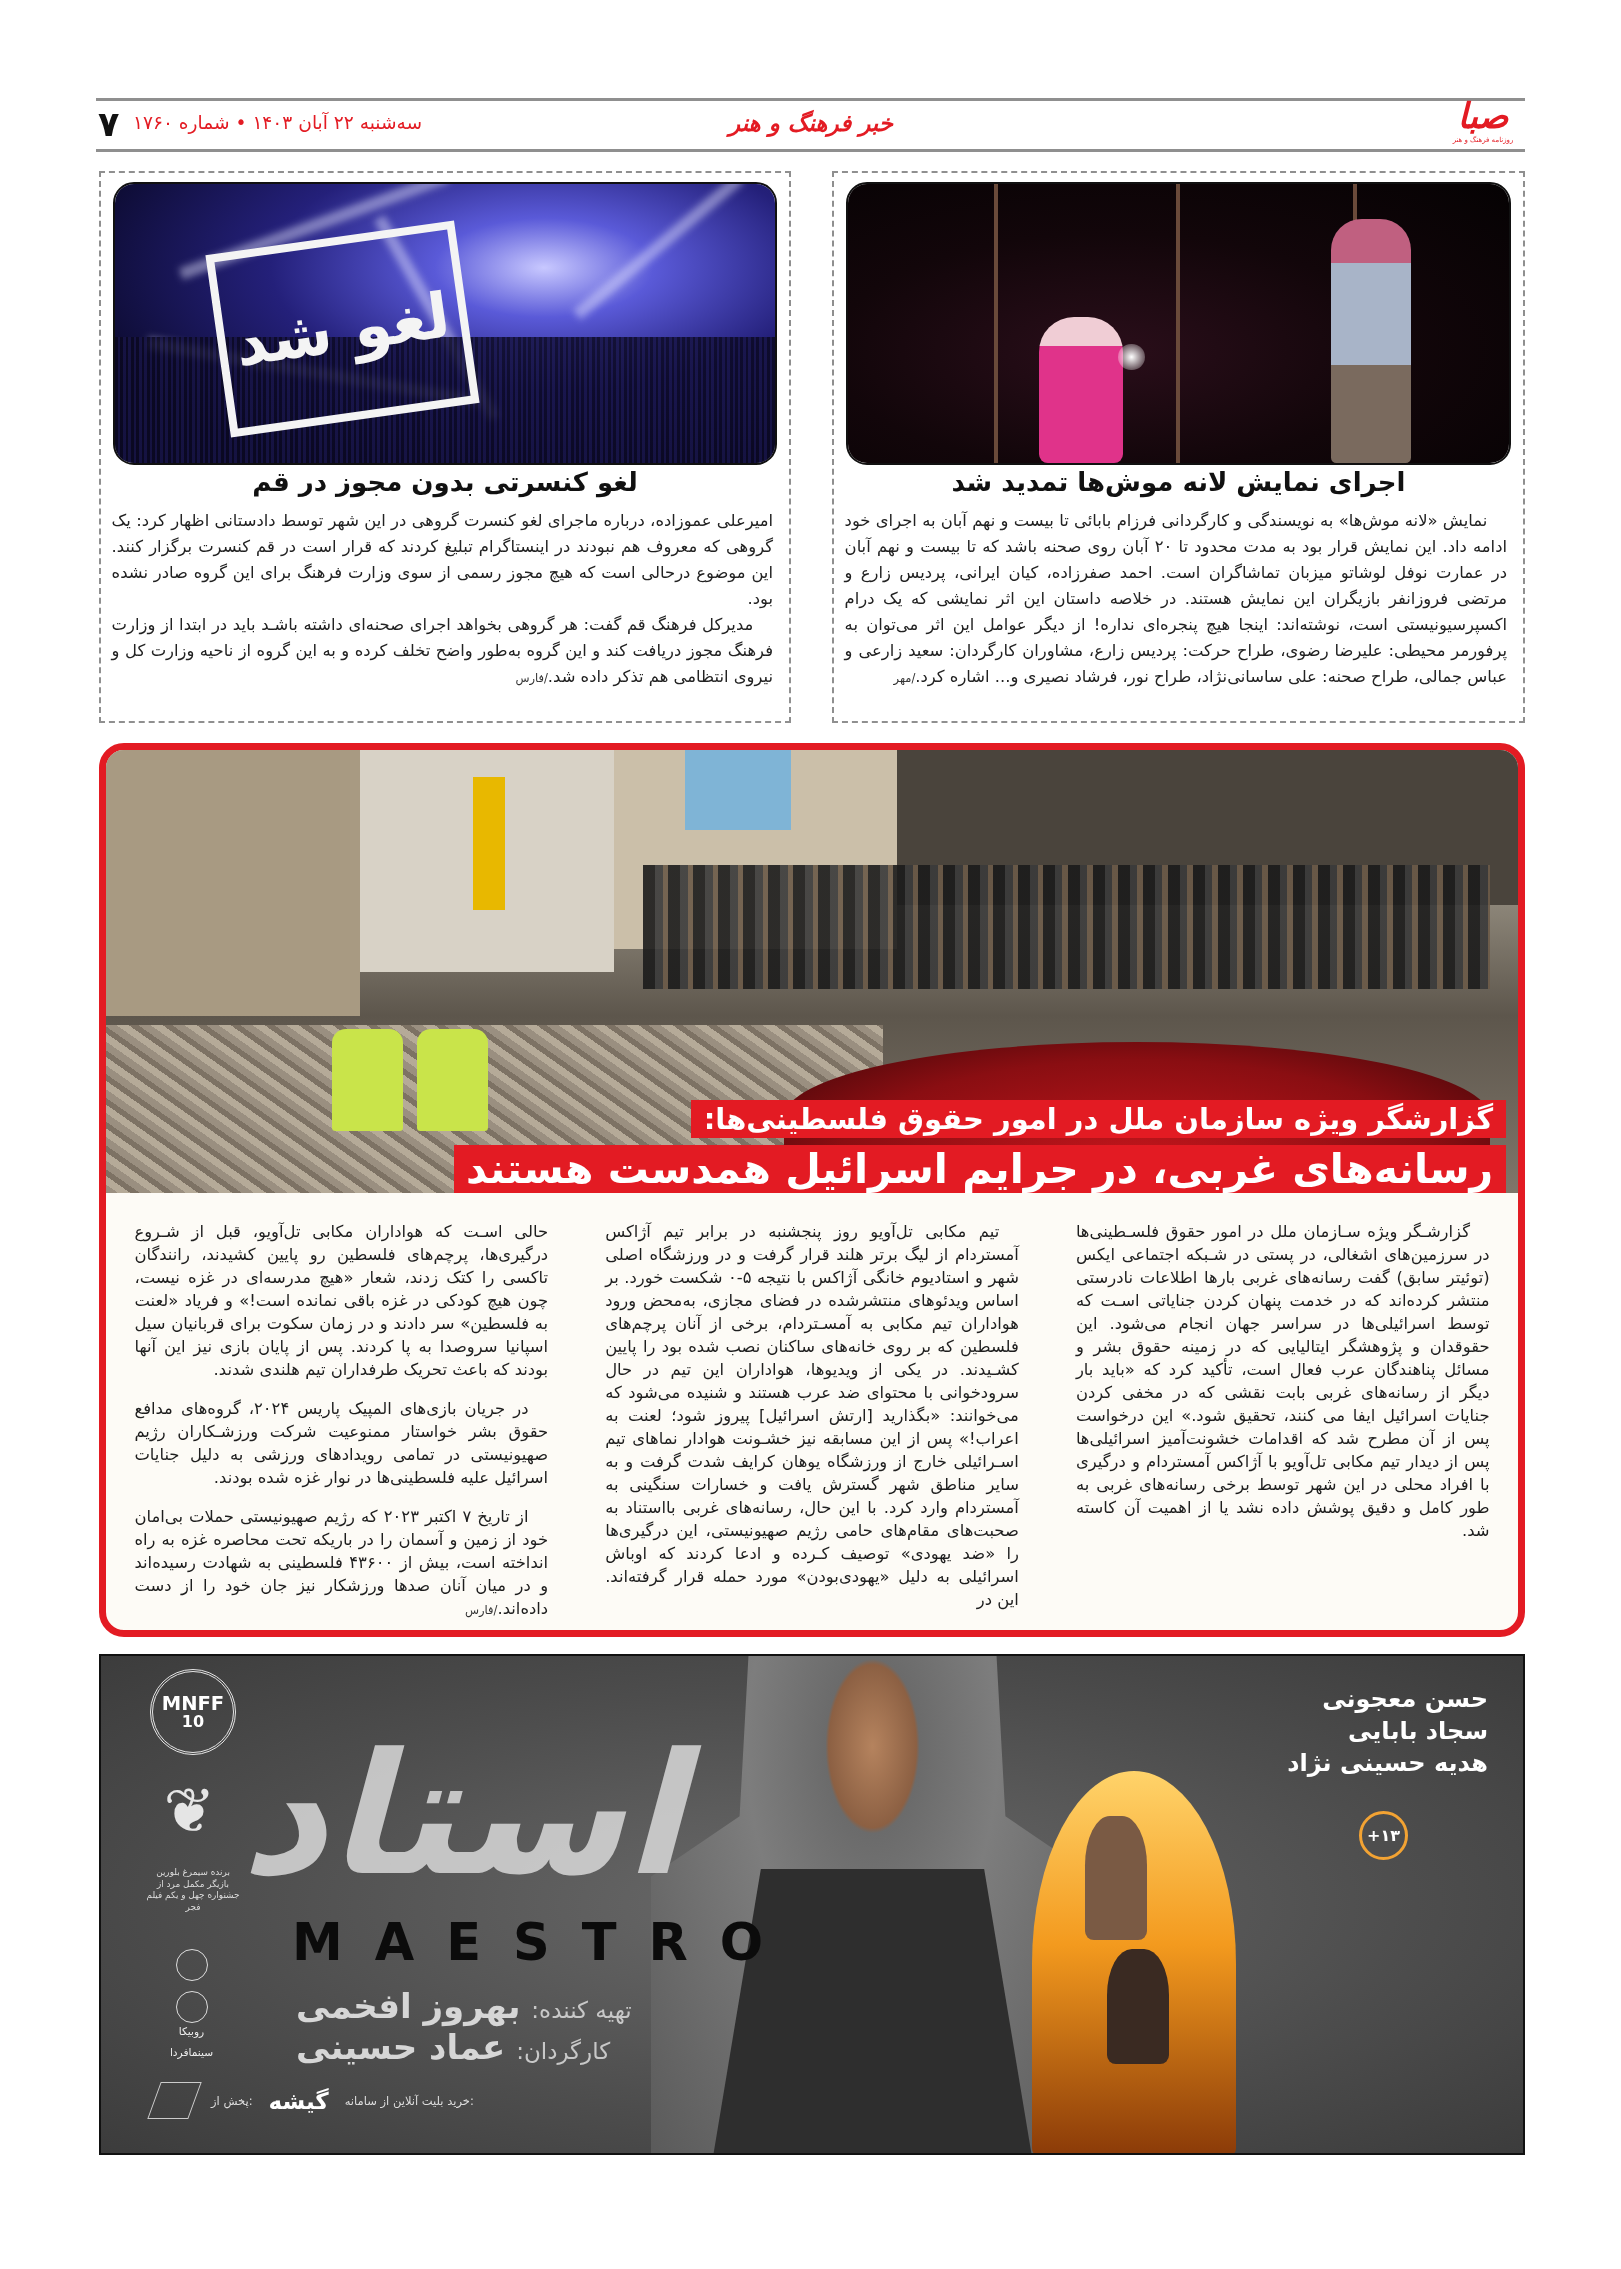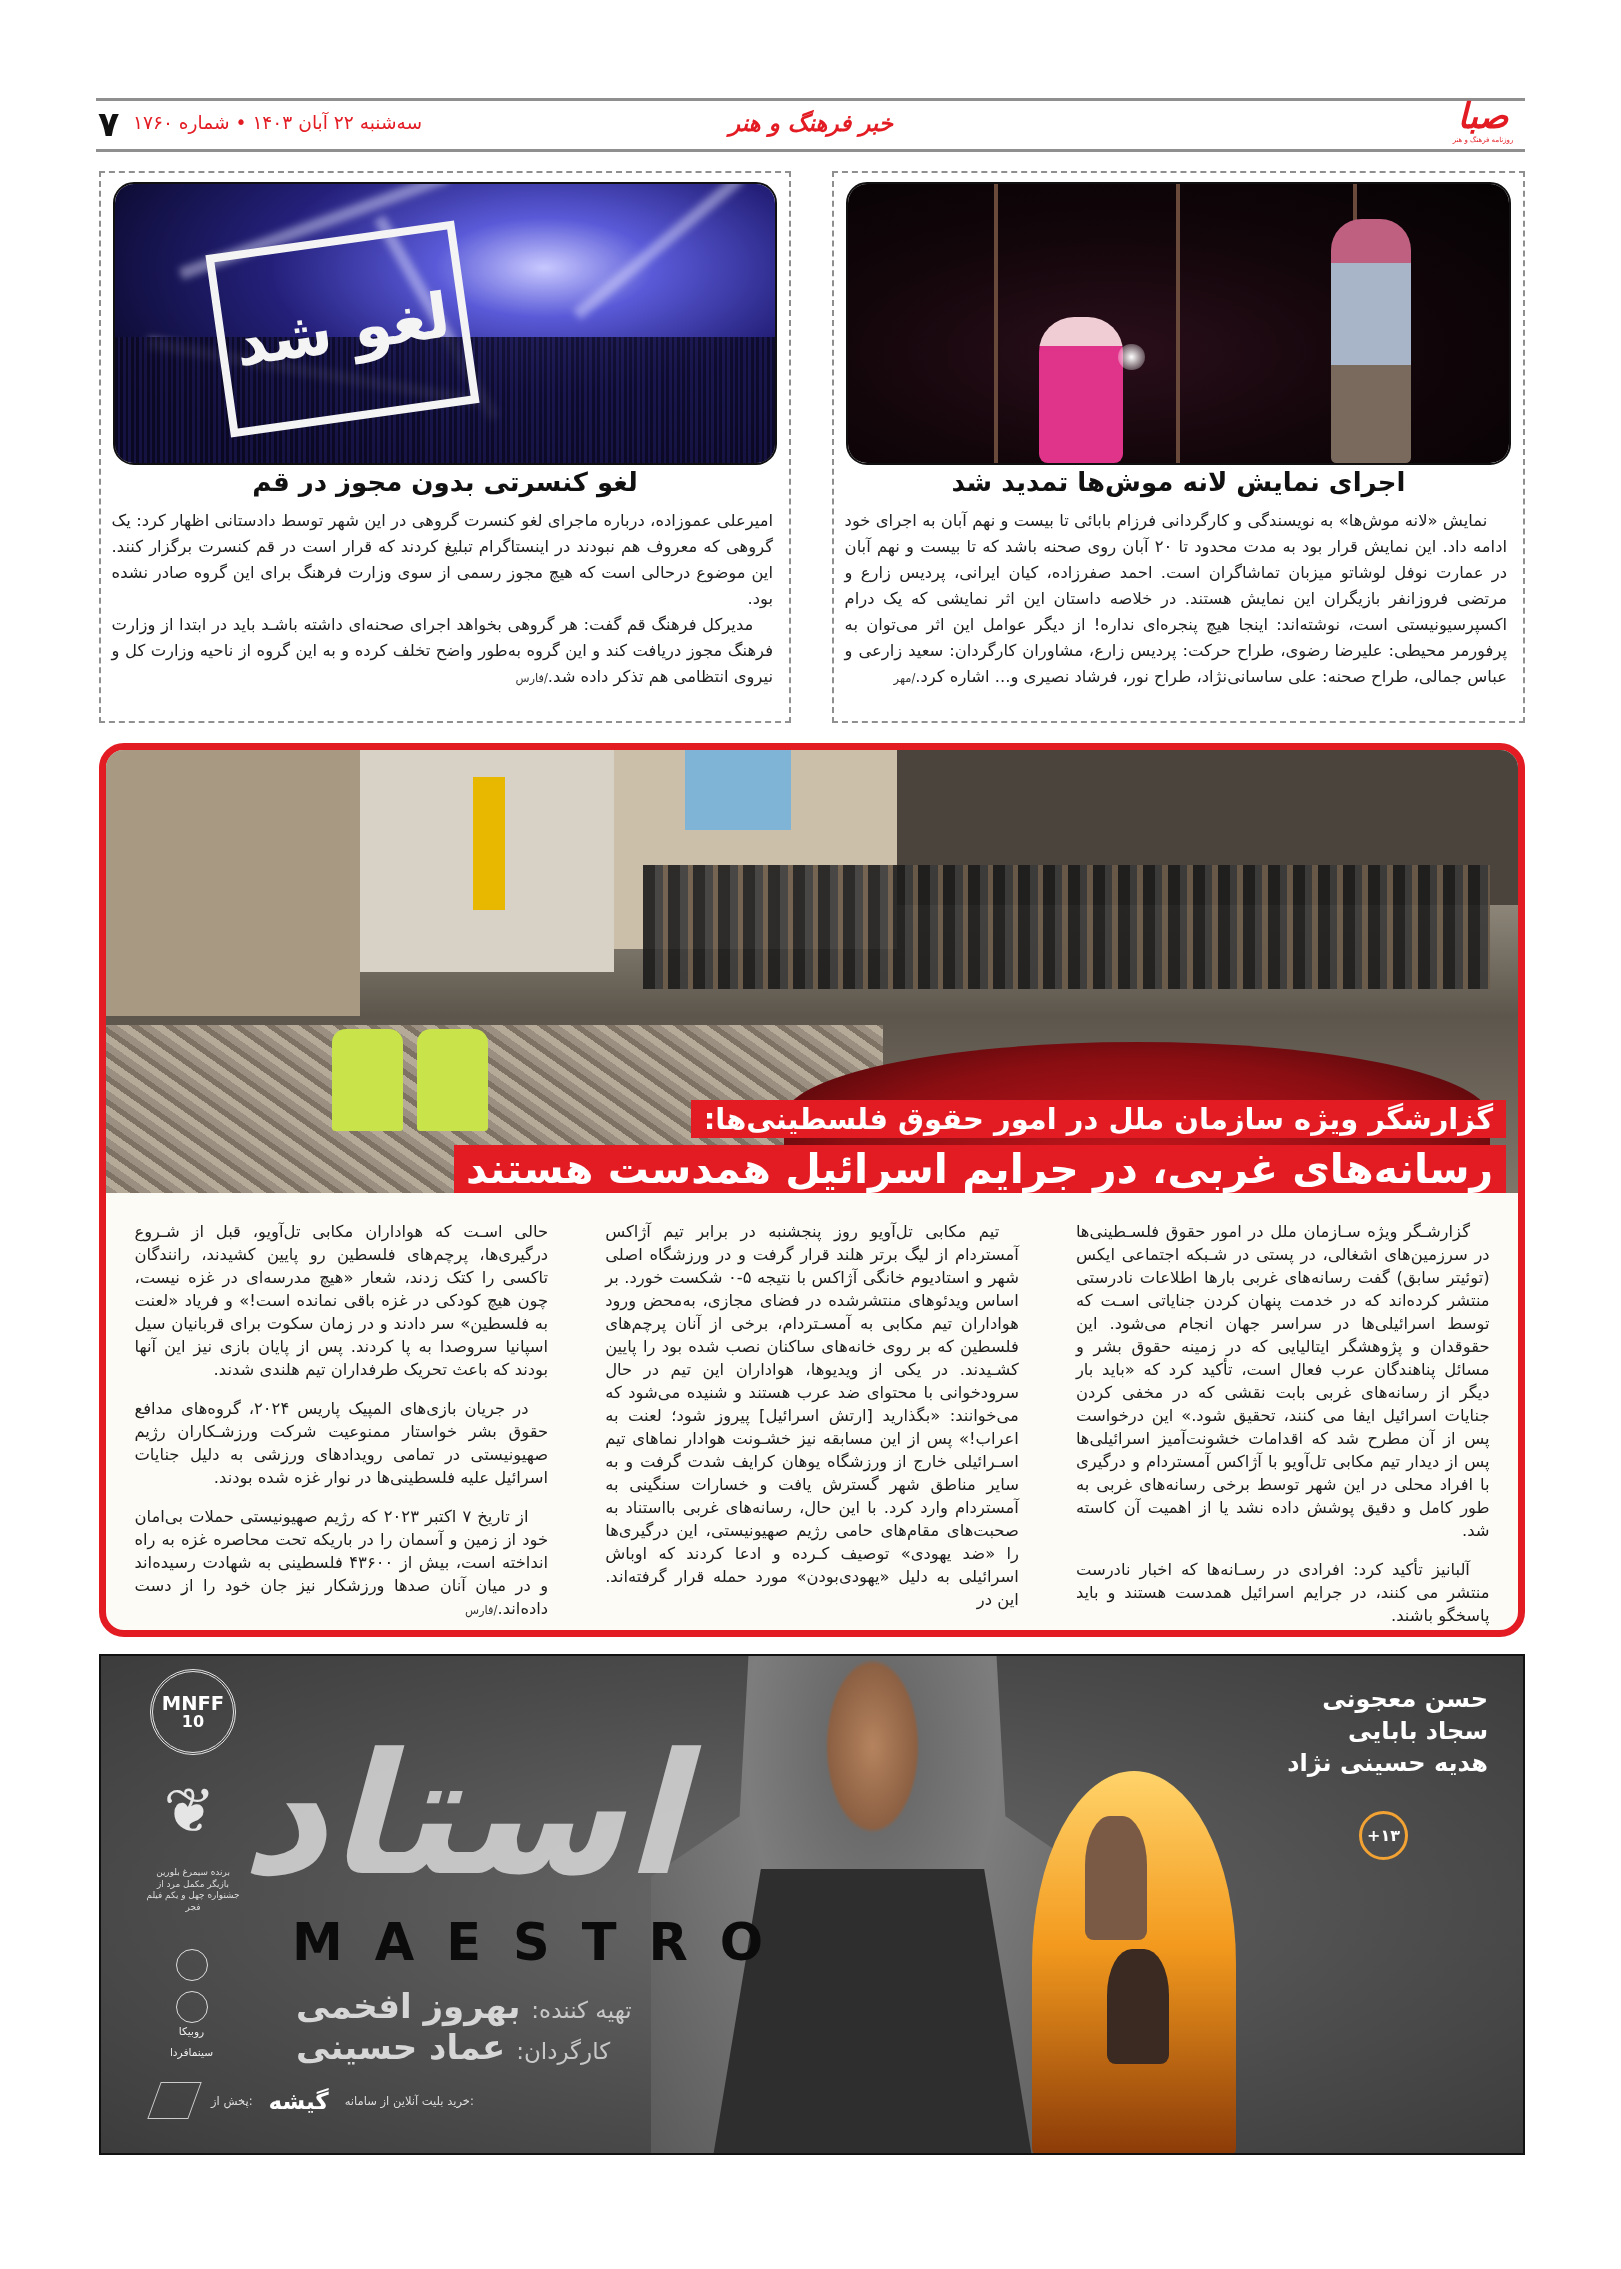--- a/index.html
+++ b/index.html
@@ -147,21 +147,20 @@
     <div class="rubble"></div>
     <div class="vest" style="left:16%;"></div>
     <div class="vest" style="left:22%;"></div>
     <div class="car"></div>
     <div class="kicker">گزارشگر ویژه سازمان ملل در امور حقوق فلسطینی‌ها:</div>
     <div class="main-headline">رسانه‌های غربی، در جرایم اسرائیل همدست هستند</div>
   </div>
   <div class="cols">
     <div class="col">
       <p>گزارشـگر ویژه سـازمان ملل در امور حقوق فلسـطینی‌ها در سرزمین‌های اشغالی، در پستی در شـبکه اجتماعی ایکس (توئیتر سابق) گفت رسانه‌های غربی بارها اطلاعات نادرستی منتشر کرده‌اند که در خدمت پنهان کردن جنایاتی اسـت که توسط اسرائیلی‌ها در سراسر جهان انجام می‌شود. این حقوقدان و پژوهشگر ایتالیایی که در زمینه حقوق بشر و مسائل پناهندگان عرب فعال است، تأکید کرد که «باید بار دیگر از رسانه‌های غربی بابت نقشی که در مخفی کردن جنایات اسرائیل ایفا می کنند، تحقیق شود.» این درخواست پس از آن مطرح شد که اقدامات خشونت‌آمیز اسرائیلی‌ها پس از دیدار تیم مکابی تل‌آویو با آژاکس آمستردام و درگیری با افراد محلی در این شهر توسط برخی رسانه‌های غربی به طور کامل و دقیق پوشش داده نشد یا از اهمیت آن کاسته شد.</p>
-      <p>آلبانیز تأکید کرد: افرادی در رسـانه‌ها که اخبار نادرست منتشر می کنند، در جرایم اسرائیل همدست هستند و باید پاسخگو باشند.</p>
     </div>
     <div class="col">
       <p>تیم مکابی تل‌آویو روز پنجشنبه در برابر تیم آژاکس آمستردام از لیگ برتر هلند قرار گرفت و در ورزشگاه اصلی شهر و استادیوم خانگی آژاکس با نتیجه ۵-۰ شکست خورد. بر اساس ویدئوهای منتشرشده در فضای مجازی، به‌محض ورود هواداران تیم مکابی به آمسـتردام، برخی از آنان پرچم‌های فلسطین که بر روی خانه‌های ساکنان نصب شده بود را پایین کشـیدند. در یکی از ویدیوها، هواداران این تیم در حال سرودخوانی با محتوای ضد عرب هستند و شنیده می‌شود که می‌خوانند: «بگذارید [ارتش اسرائیل] پیروز شود؛ لعنت به اعراب!» پس از این مسابقه نیز خشـونت هوادار نماهای تیم اسـرائیلی خارج از ورزشگاه یوهان کرایف شدت گرفت و به سایر مناطق شهر گسترش یافت و خسارات سنگینی به آمستردام وارد کرد. با این حال، رسانه‌های غربی بااستناد به صحبت‌های مقام‌های حامی رژیم صهیونیستی، این درگیری‌ها را «ضد یهودی» توصیف کـرده و ادعا کردند که اوباش اسرائیلی به دلیل «یهودی‌بودن» مورد حمله قرار گرفته‌اند. این در</p>
     </div>
     <div class="col">
       <p class="noind">حالی اسـت که هواداران مکابی تل‌آویو، قبل از شـروع درگیری‌ها، پرچم‌های فلسطین رو پایین کشیدند، رانندگان تاکسی را کتک زدند، شعار «هیچ مدرسه‌ای در غزه نیست، چون هیچ کودکی در غزه باقی نمانده است!» و فریاد «لعنت به فلسطین» سر دادند و در زمان سکوت برای قربانیان سیل اسپانیا سروصدا به پا کردند. پس از پایان بازی نیز این آنها بودند که باعث تحریک طرفداران تیم هلندی شدند.</p>
       <p>در جریان بازی‌های المپیک پاریس ۲۰۲۴، گروه‌های مدافع حقوق بشر خواستار ممنوعیت شرکت ورزشـکاران رژیم صهیونیستی در تمامی رویدادهای ورزشی به دلیل جنایات اسرائیل علیه فلسطینی‌ها در نوار غزه شده بودند.</p>
       <p><span>از تاریخ ۷ اکتبر ۲۰۲۳ که رژیم صهیونیستی حملات بی‌امان خود از زمین و آسمان را در باریکه تحت محاصره غزه به راه انداخته است، بیش از ۴۳۶۰۰ فلسطینی به شهادت رسیده‌اند و در میان آنان صدها ورزشکار نیز جان خود را از دست داده‌اند.</span><span class="src">/فارس</span></p>
     </div>
   </div>

